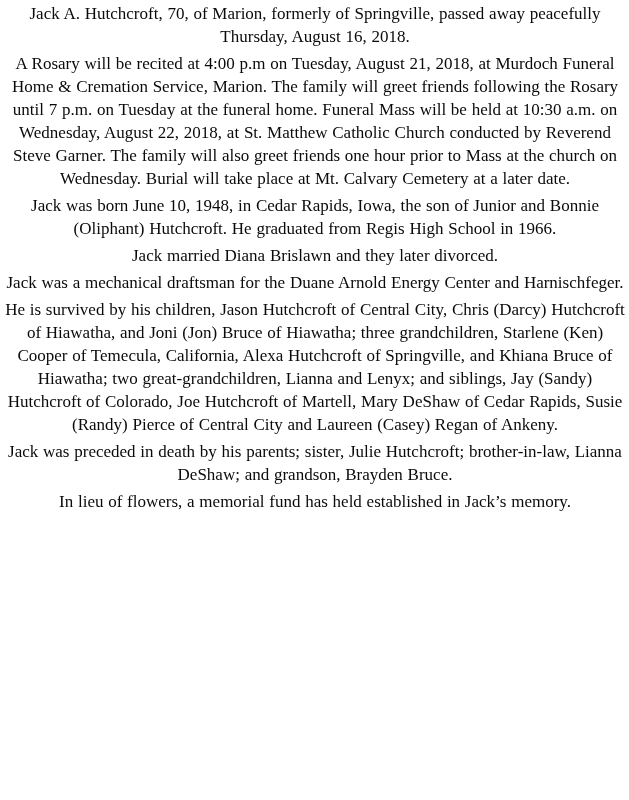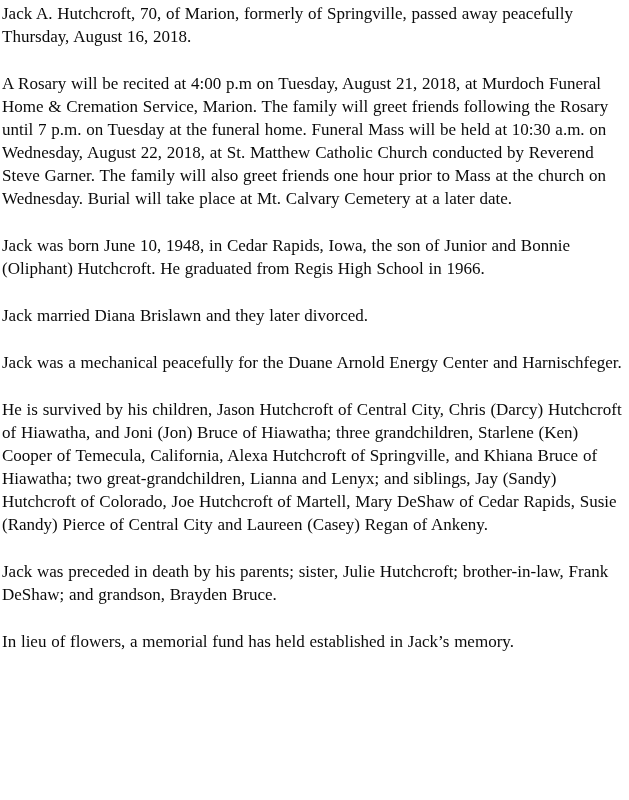--- a/index.html
+++ b/index.html
@@ -15,30 +15,31 @@
     background: #ffffff;
     font-family: "Liberation Serif", "DejaVu Serif", serif;
     font-size: 17px;
     line-height: 23px;
     color: #0a0a0a;
   }
   .para {
     margin: 0;
     white-space: pre-wrap;      
     word-spacing: 0.5px;
+    text-align: center;
   }
   .para + .para {
-    margin-top: 24px;           
+    margin-top: 4px;           
   }
 </style>
 </head>
 <body>
 
 <div class="page">
   <p class="para">Jack A. Hutchcroft, 70, of Marion, formerly of Springville, passed away peacefully Thursday, August 16, 2018.</p>
   <p class="para">A Rosary will be recited at 4:00 p.m on Tuesday, August 21, 2018, at Murdoch Funeral Home &amp; Cremation Service, Marion. The family will greet friends following the Rosary until 7 p.m. on Tuesday at the funeral home. Funeral Mass will be held at 10:30 a.m. on Wednesday, August 22, 2018, at St. Matthew Catholic Church conducted by Reverend Steve Garner. The family will also greet friends one hour prior to Mass at the church on Wednesday. Burial will take place at Mt. Calvary Cemetery at a later date.</p>
   <p class="para">Jack was born June 10, 1948, in Cedar Rapids, Iowa, the son of Junior and Bonnie (Oliphant) Hutchcroft. He graduated from Regis High School in 1966.</p>
   <p class="para">Jack married Diana Brislawn and they later divorced.</p>
-  <p class="para">Jack was a mechanical peacefully for the Duane Arnold Energy Center and Harnischfeger.</p>
+  <p class="para">Jack was a mechanical draftsman for the Duane Arnold Energy Center and Harnischfeger.</p>
   <p class="para">He is survived by his children, Jason Hutchcroft of Central City, Chris (Darcy) Hutchcroft of Hiawatha, and Joni (Jon) Bruce of Hiawatha; three grandchildren, Starlene (Ken) Cooper of Temecula, California, Alexa Hutchcroft of Springville, and Khiana Bruce of Hiawatha; two great-grandchildren, Lianna and Lenyx; and siblings, Jay (Sandy) Hutchcroft of Colorado, Joe Hutchcroft of Martell, Mary DeShaw of Cedar Rapids, Susie (Randy) Pierce of Central City and Laureen (Casey) Regan of Ankeny.</p>
-  <p class="para">Jack was preceded in death by his parents; sister, Julie Hutchcroft; brother-in-law, Frank DeShaw; and grandson, Brayden Bruce.</p>
+  <p class="para">Jack was preceded in death by his parents; sister, Julie Hutchcroft; brother-in-law, Lianna DeShaw; and grandson, Brayden Bruce.</p>
   <p class="para">In lieu of flowers, a memorial fund has held established in Jack’s memory.</p>
 </div>
 
 </body></html>

